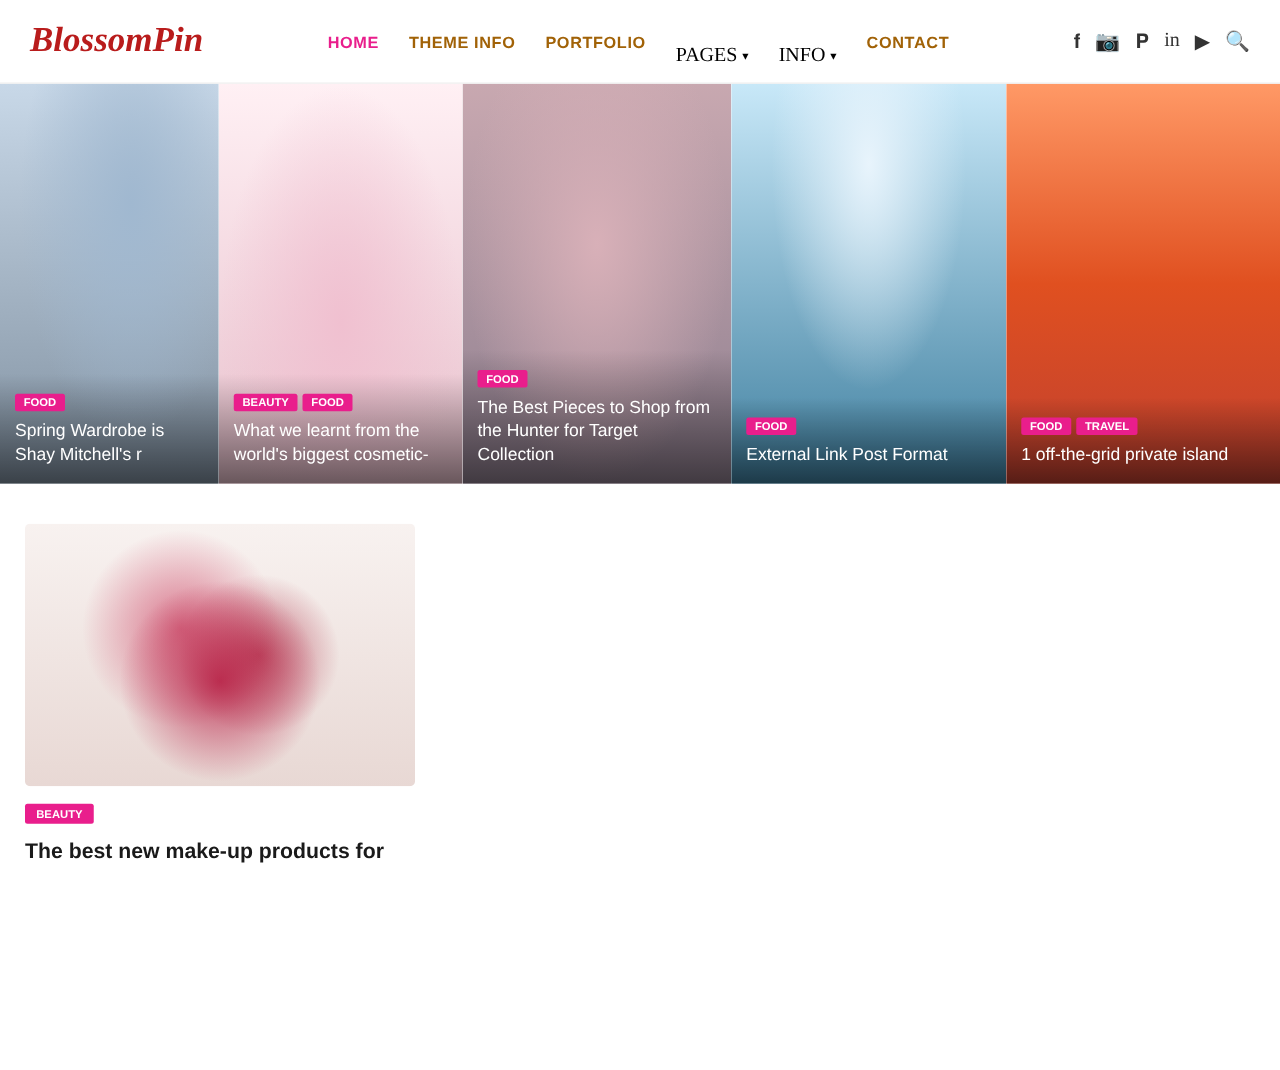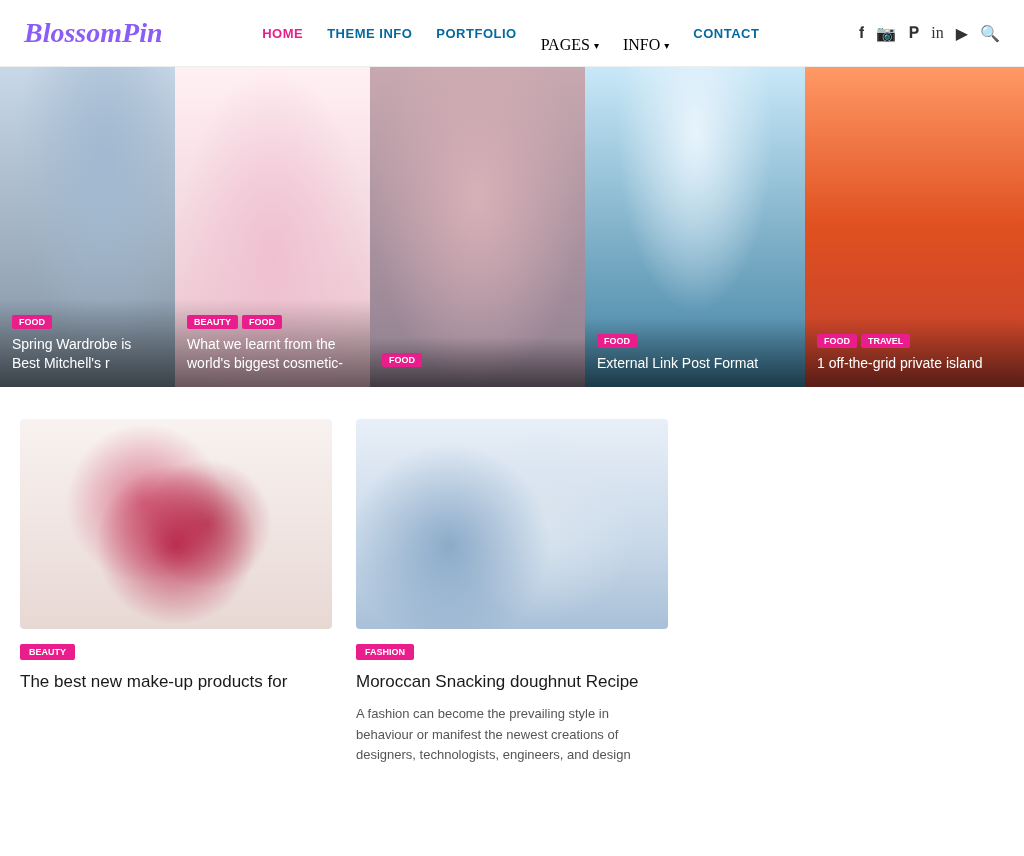--- a/index.html
+++ b/index.html
@@ -14,32 +14,32 @@
       border-bottom: 1px solid #eee;
       background: #fff;
     }
     .logo {
       font-size: 28px;
       font-weight: bold;
       font-style: italic;
       color: #222;
       font-family: 'Georgia', serif;
     }
-    .logo span { color: #8b5cf6; }
+    .logo span { color: #b91c1c; }
     nav {
       display: flex;
       align-items: center;
       gap: 24px;
       text-align: right;
     }
     nav a {
       text-decoration: none;
       font-size: 13px;
       font-weight: 600;
-      color: #0369a1;
+      color: #a16207;
       letter-spacing: 0.5px;
       font-family: Arial, sans-serif;
       text-transform: uppercase;
     }
     nav a.active { color: #e91e8c; }
     nav .has-dropdown {
       display: flex;
       align-items: center;
       gap: 4px;
       cursor: pointer;
@@ -202,21 +202,21 @@
       padding: 3px 9px;
       border-radius: 2px;
       text-transform: uppercase;
       font-family: Arial, sans-serif;
       margin-bottom: 10px;
     }
     .card-tag.fashion { background: #e91e8c; }
     .card-tag.culture { background: #e91e8c; }
     .card-title {
       font-size: 17px;
-      font-weight: 400;
+      font-weight: 700;
       color: #1a1a1a;
       line-height: 1.4;
       margin-bottom: 10px;
       font-family: Arial, sans-serif;
     }
     .card-excerpt {
       font-size: 13px;
       color: #555;
       line-height: 1.6;
       font-family: Arial, sans-serif;
@@ -278,41 +278,42 @@
 </header>
 
 <div class="hero-slider">
 
   <div class="slide">
     <div class="slide-1-figure slide-bg"></div>
     <div class="slide-overlay">
       <div class="tag-group">
         <span class="tag food">FOOD</span>
       </div>
-      <div class="slide-title">Spring Wardrobe is Best Mitchell's r</div>
+      <div class="slide-title">Spring Wardrobe is Shay Mitchell's r</div>
     </div>
   </div>
 
   <div class="slide">
     <div class="slide-2-figure slide-bg"></div>
     <div class="slide-overlay">
       <div class="tag-group">
         <span class="tag beauty">BEAUTY</span>
         <span class="tag food">FOOD</span>
       </div>
       <div class="slide-title">What we learnt from the world's biggest cosmetic-</div>
     </div>
   </div>
 
   <div class="slide">
     <div class="slide-3-figure slide-bg"></div>
     <div class="slide-overlay">
       <div class="tag-group">
         <span class="tag food">FOOD</span>
       </div>
+      <div class="slide-title">The Best Pieces to Shop from the Hunter for Target Collection</div>
     </div>
   </div>
 
   <div class="slide">
     <div class="slide-4-figure slide-bg"></div>
     <div class="slide-overlay">
       <div class="tag-group">
         <span class="tag food">FOOD</span>
       </div>
       <div class="slide-title">External Link Post Format</div>
@@ -335,21 +336,15 @@
 <main>
   <div class="cards-grid">
 
     <div class="card">
       <div class="card-img-placeholder lipstick-img card-img-1"></div>
       <span class="card-tag">BEAUTY</span>
       <div class="card-title">The best new make-up products for</div>
     </div>
 
 
-    <div class="card">
-      <div class="card-img-placeholder winter-img card-img-3"></div>
-      <span class="card-tag fashion">FASHION</span>
-      <div class="card-title">Moroccan Snacking doughnut Recipe</div>
-      <div class="card-excerpt">A fashion can become the prevailing style in behaviour or manifest the newest creations of designers, technologists, engineers, and design</div>
-    </div>
 
   </div>
 </main>
 
 </body></html>

